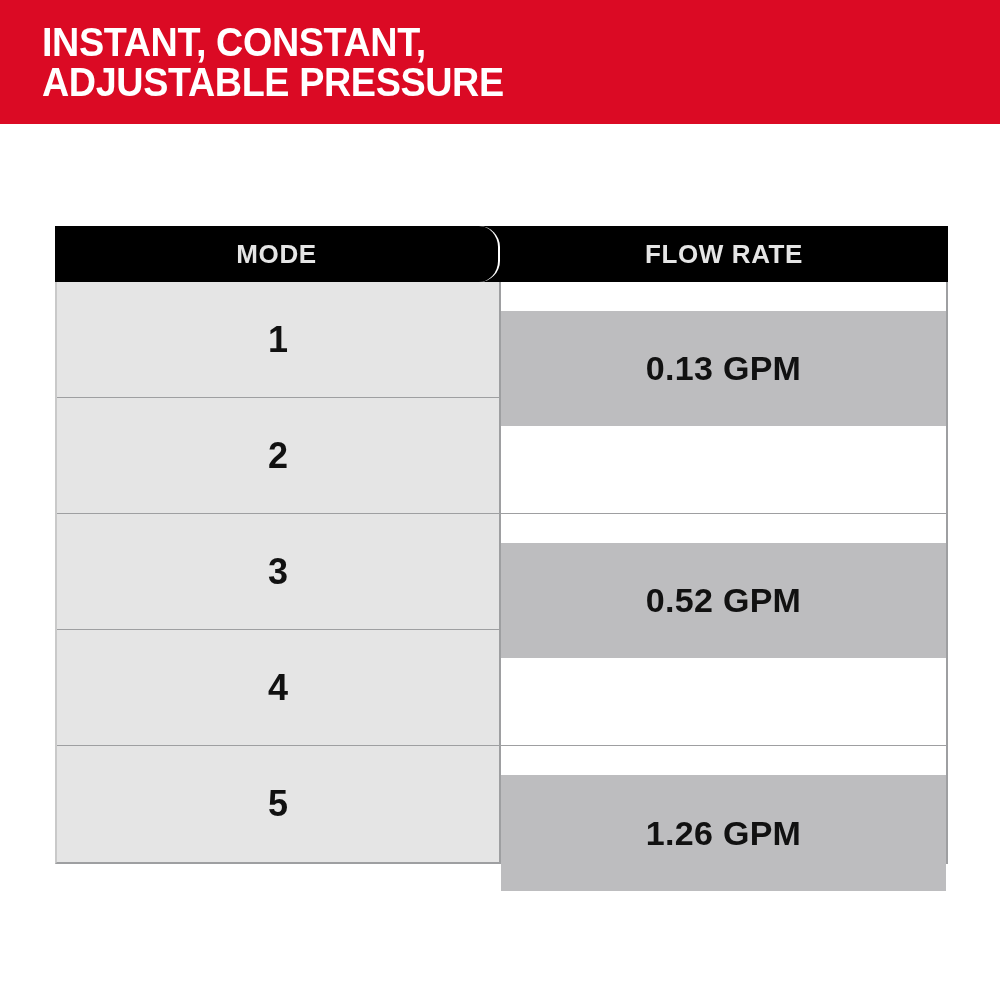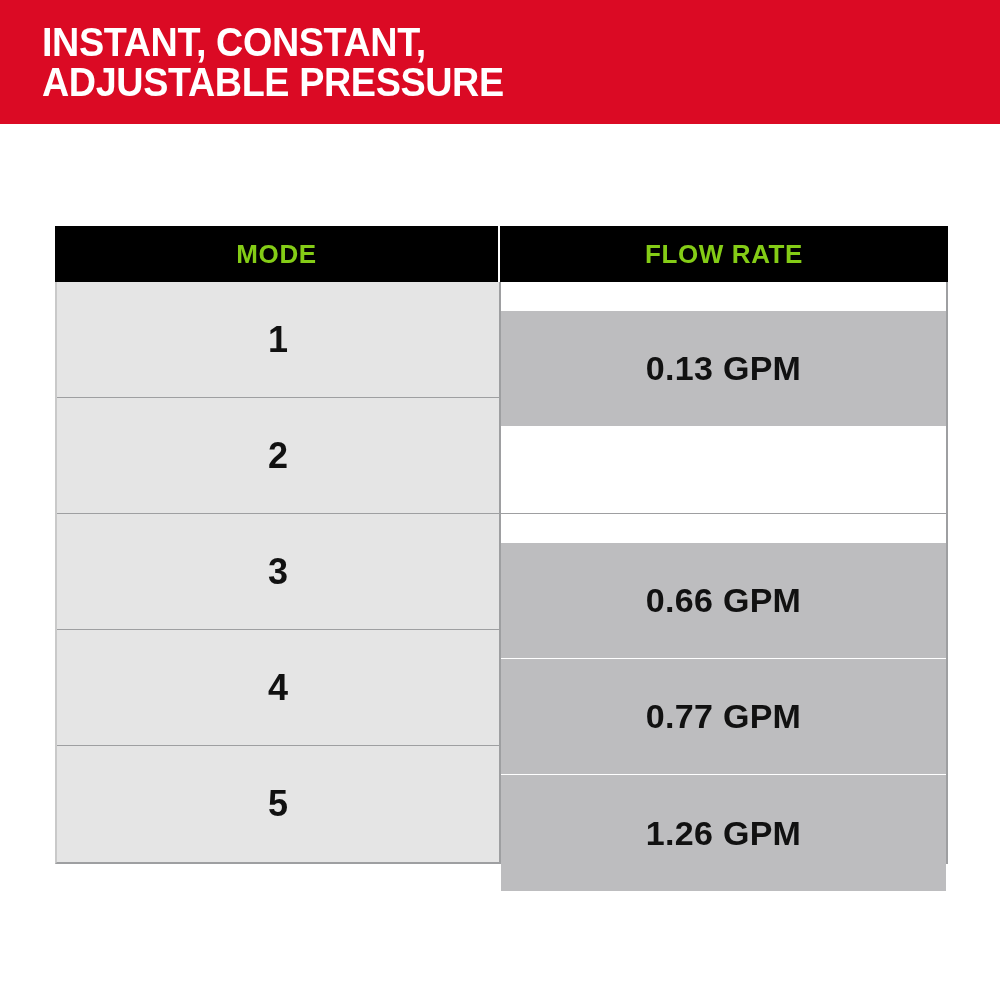--- a/index.html
+++ b/index.html
@@ -67,28 +67,29 @@
     width: 100%;
     height: 56px;
     background: #000000;
     box-sizing: border-box;
   }
 
   .th {
     display: flex;
     align-items: center;
     justify-content: center;
-    color: #84cc16;
+    color: #e5e5e5;
     font-family: "Liberation Sans", sans-serif;
     font-weight: bold;
     font-size: 26px;
     letter-spacing: 0.6px;
     text-transform: uppercase;
     box-sizing: border-box;
     height: 100%;
+    border-radius: 21px;
   }
 
   .th-mode {
     width: 445px;
     border-right: 2px solid #ffffff;
   }
 
   .th-flow {
     width: 448px;
   }
@@ -162,26 +163,25 @@
         <div class="cell cell-mode">1</div>
         <div class="cell cell-flow">0.13 GPM</div>
       </div>
 
       <div class="row">
         <div class="cell cell-mode">2</div>
       </div>
 
       <div class="row">
         <div class="cell cell-mode">3</div>
-        <div class="cell cell-flow">0.66 GPM</div>
+        <div class="cell cell-flow">0.52 GPM</div>
       </div>
 
       <div class="row">
         <div class="cell cell-mode">4</div>
-        <div class="cell cell-flow">0.77 GPM</div>
       </div>
 
       <div class="row">
         <div class="cell cell-mode">5</div>
         <div class="cell cell-flow">1.26 GPM</div>
       </div>
 
     </div>
   </div>
 

